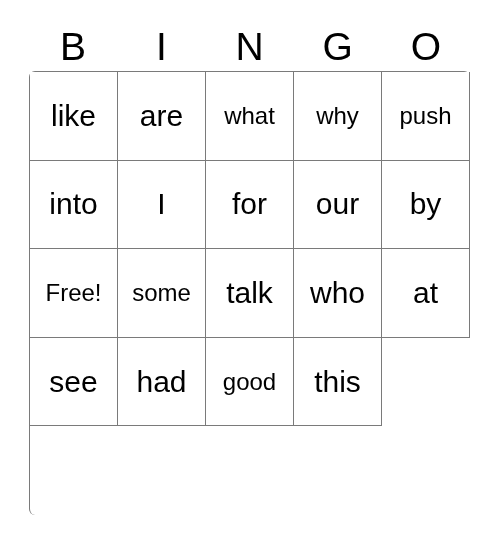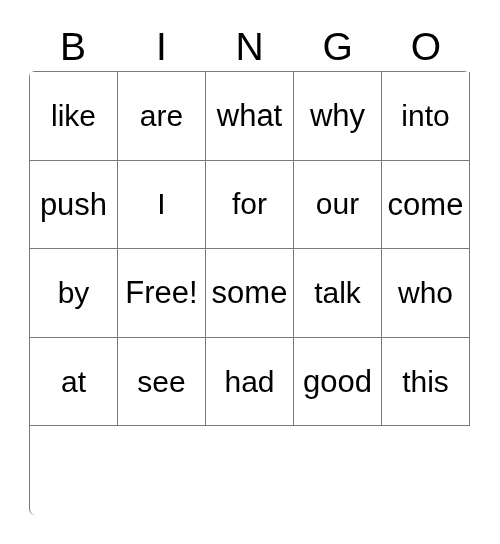--- a/index.html
+++ b/index.html
@@ -64,21 +64,21 @@
   }
   .cell-text {
     color: #000000;
     line-height: 1;
     white-space: nowrap;
     font-size: 30px;
     text-align: center;
   }
   
   .cell.wide .cell-text {
-    font-size: 31px;
+    font-size: 24px;
   }
 </style>
 </head>
 <body>
 
 <div id="card">
 
   <div id="header-row">
     <div class="header-cell">B</div>
     <div class="header-cell">I</div>
@@ -94,40 +94,37 @@
       </div>
     <div class="cell">
         <span class="cell-text">are</span>
       </div>
     <div class="cell wide">
         <span class="cell-text">what</span>
       </div>
     <div class="cell wide">
         <span class="cell-text">why</span>
       </div>
+    <div class="cell wide">
+        <span class="cell-text">push</span>
+      </div>
+
     <div class="cell">
         <span class="cell-text">into</span>
-      </div>
-
-    <div class="cell wide">
-        <span class="cell-text">push</span>
       </div>
     <div class="cell">
         <span class="cell-text">I</span>
       </div>
     <div class="cell">
         <span class="cell-text">for</span>
       </div>
     <div class="cell">
         <span class="cell-text">our</span>
       </div>
 
-    <div class="cell wide">
-        <span class="cell-text">come</span>
-      </div>
     <div class="cell">
         <span class="cell-text">by</span>
       </div>
     <div class="cell wide">
         <span class="cell-text">Free!</span>
       </div>
     <div class="cell wide">
         <span class="cell-text">some</span>
       </div>
     <div class="cell">

